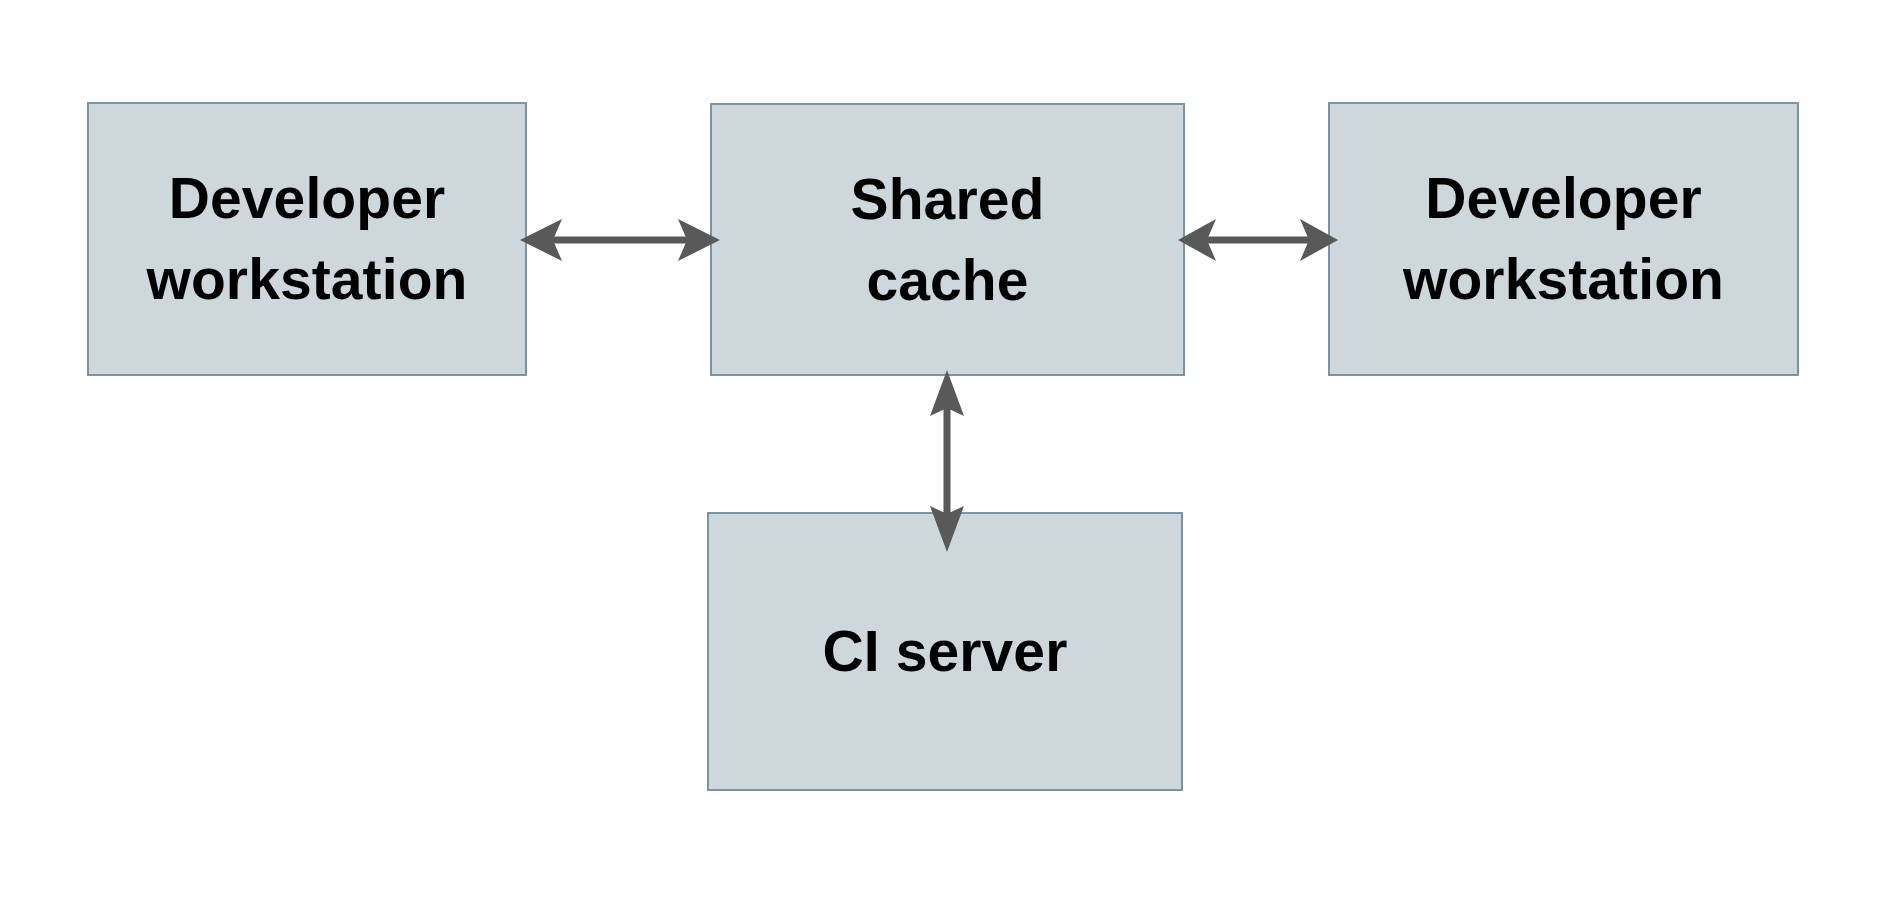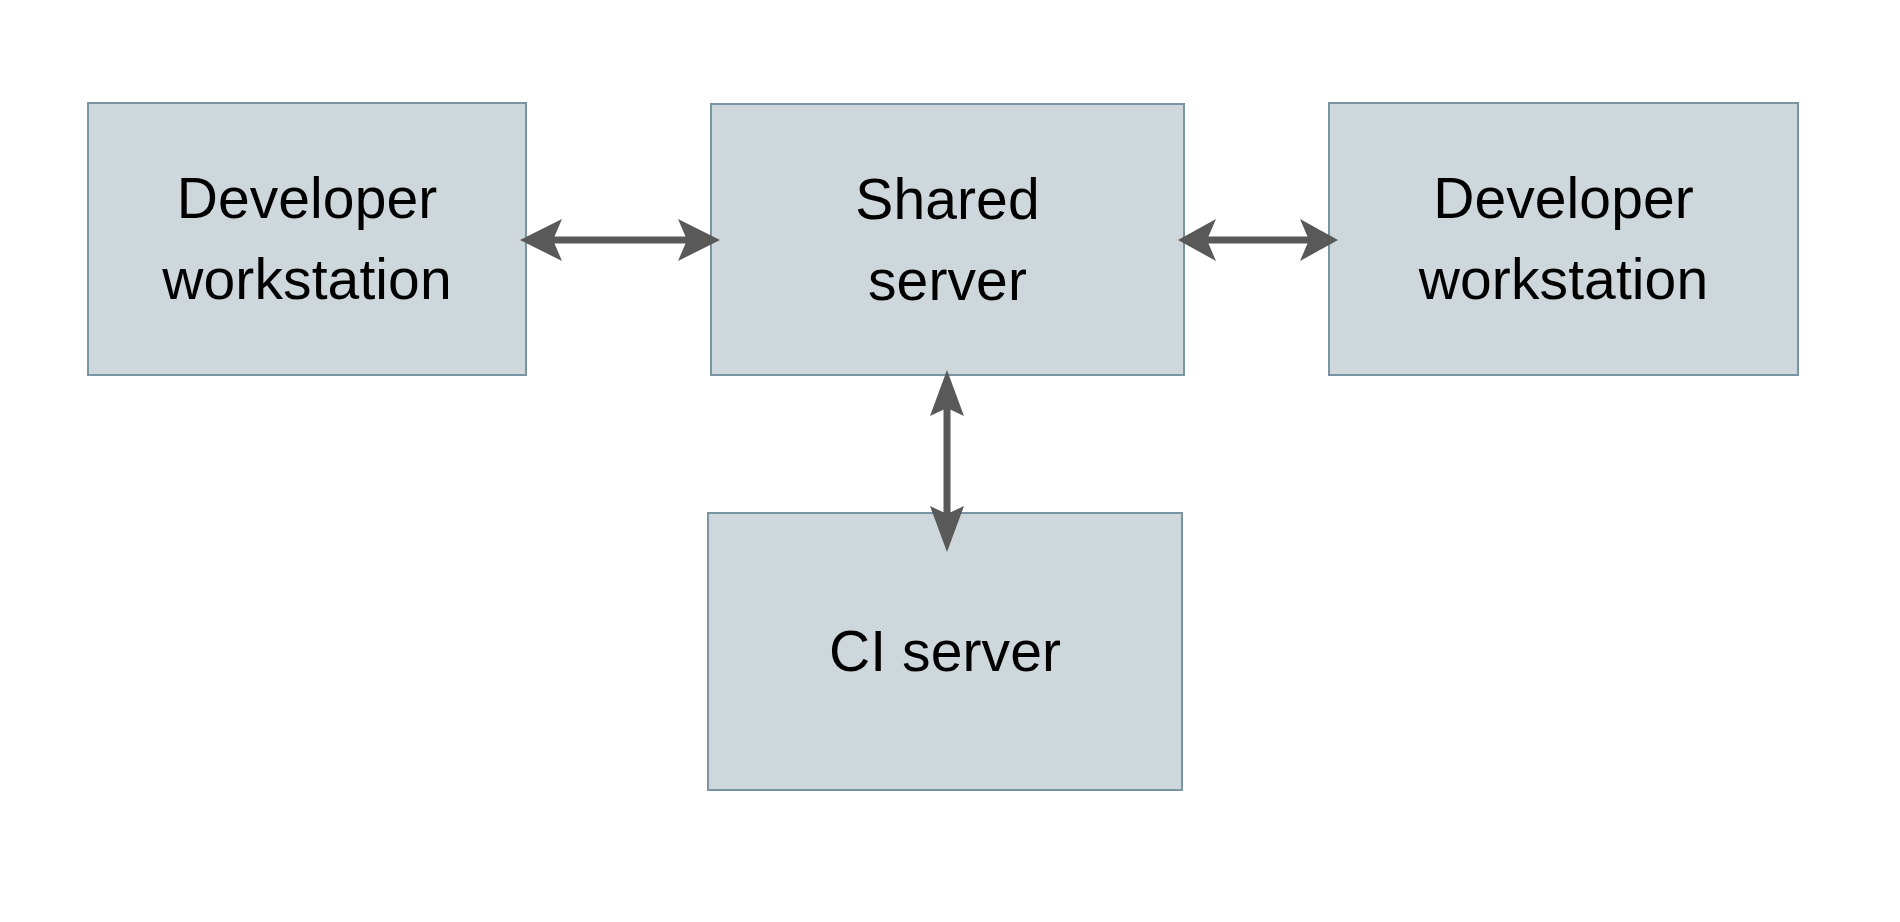--- a/index.html
+++ b/index.html
@@ -26,21 +26,21 @@
     border: 2px solid #7a94a3;
     display: flex;
     align-items: center;
     justify-content: center;
     text-align: center;
   }
   .node-label {
     color: #000000;
     font-size: 57px;
     line-height: 1.42;
-    font-weight: 400;
+    font-weight: 700;
     letter-spacing: 0.1px;
     white-space: pre-line;
     padding: 0 6px;
   }
   
   #node-dev-left   { left: 87px;   top: 102px; width: 440px; height: 274px; }
   #node-cache      { left: 710px;  top: 103px; width: 475px; height: 273px; }
   #node-dev-right  { left: 1328px; top: 102px; width: 471px; height: 274px; }
   #node-ci         { left: 707px;  top: 512px; width: 476px; height: 279px; }
 
@@ -57,21 +57,21 @@
 
 <div id="canvas">
 
   <div class="node" id="node-dev-left">
     <span class="node-label">Developer
 workstation</span>
   </div>
 
   <div class="node" id="node-cache">
     <span class="node-label">Shared
-server</span>
+cache</span>
   </div>
 
   <div class="node" id="node-dev-right">
     <span class="node-label">Developer
 workstation</span>
   </div>
 
   <div class="node" id="node-ci">
     <span class="node-label">CI server</span>
   </div>

